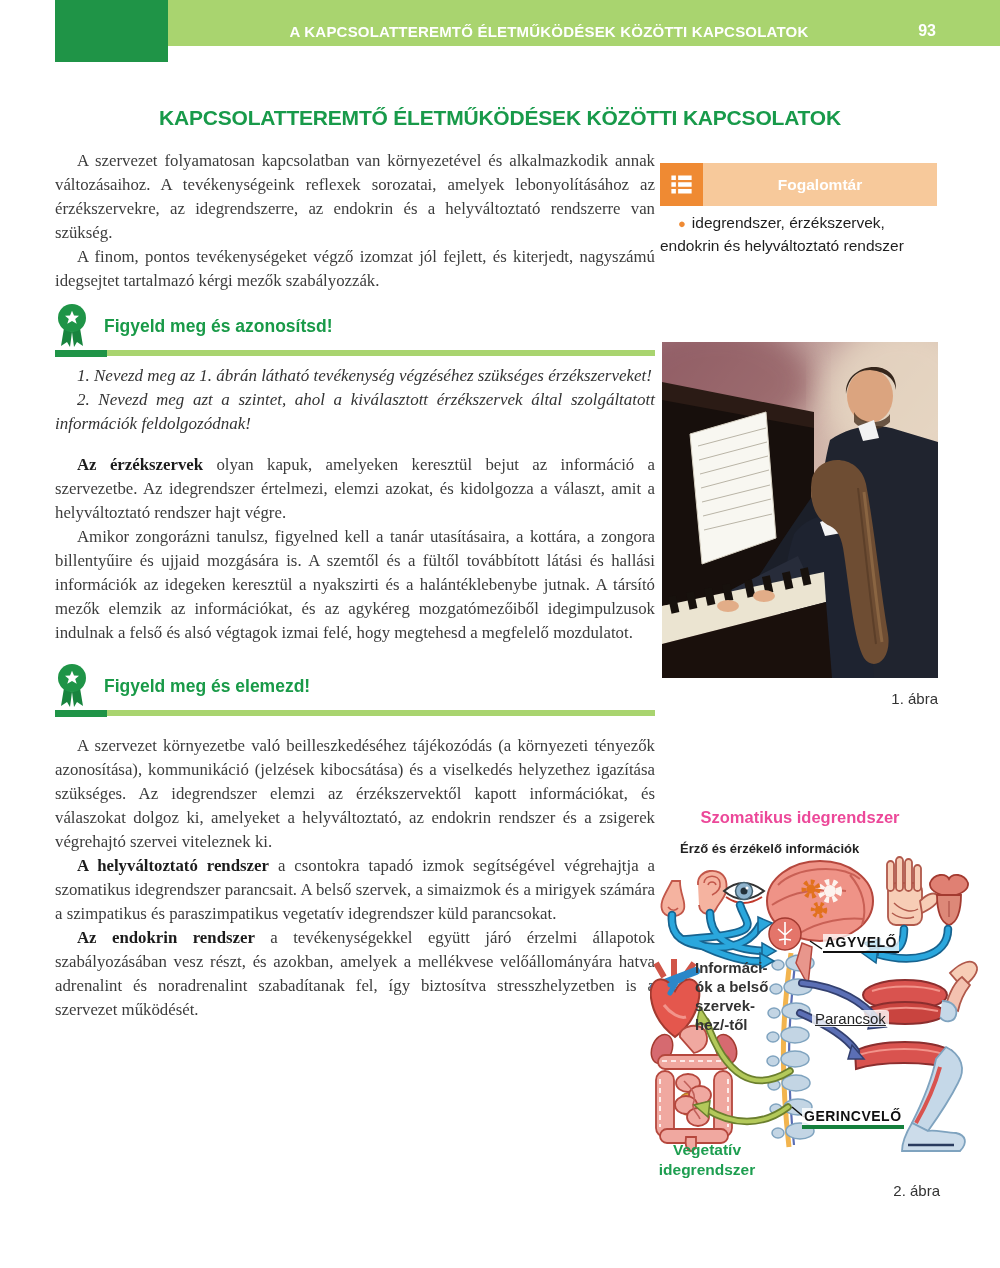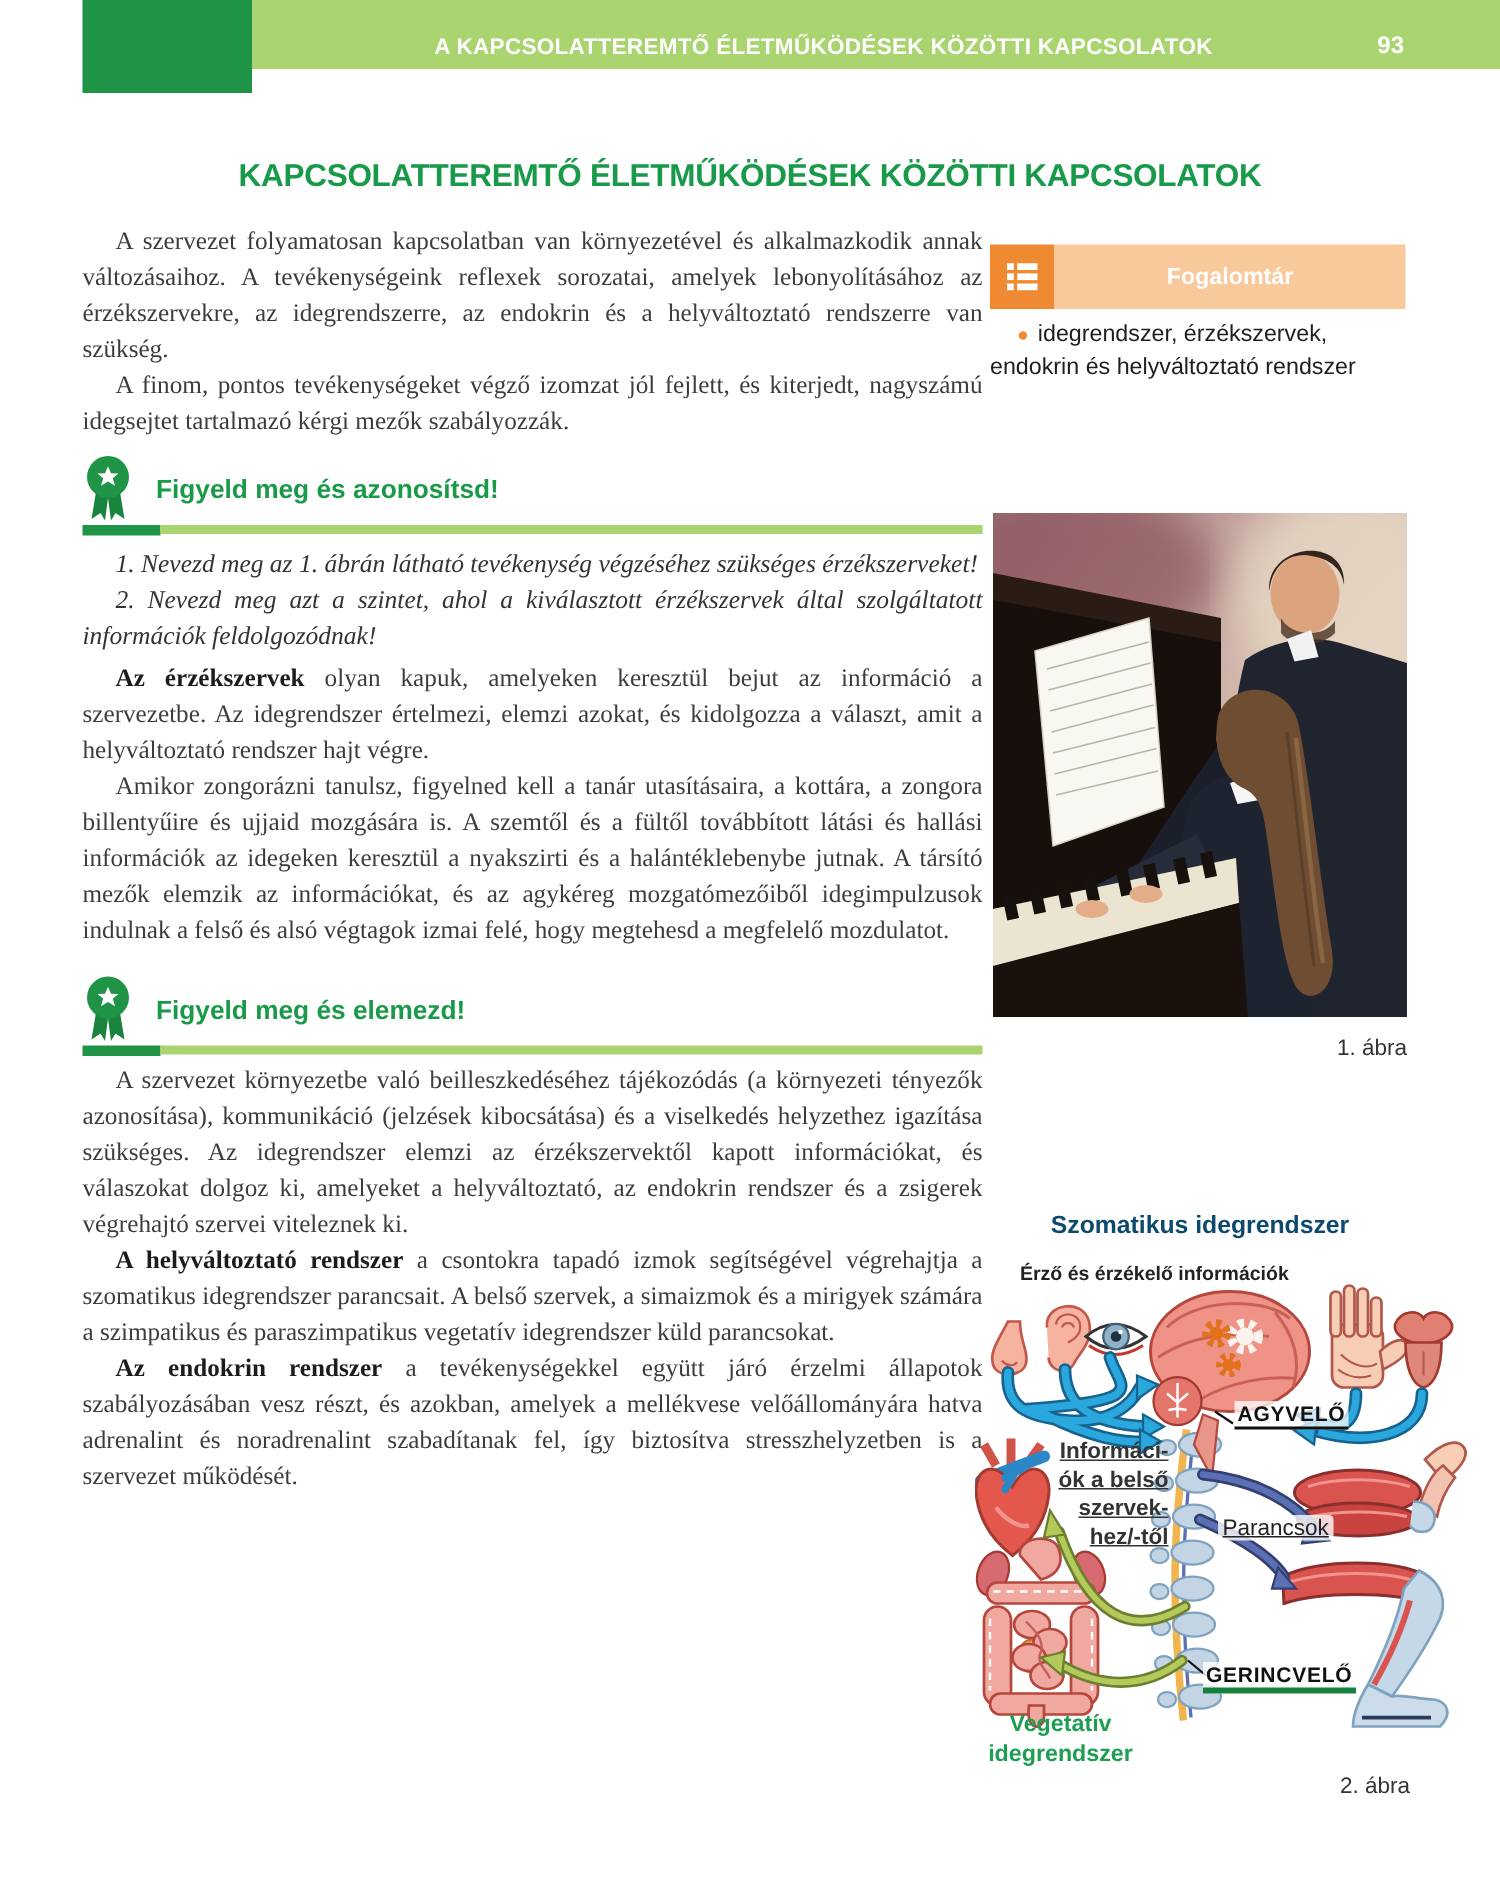--- a/index.html
+++ b/index.html
@@ -26,47 +26,47 @@
   .q{margin:0;text-indent:22px;text-align:justify;
     font:italic 17px/24px "Liberation Serif",serif;color:#333;}
   .sec{margin-top:12px;}
   .sec2{margin-top:20px;}
   .sec-head{display:flex;align-items:center;gap:15px;height:44px;}
   .sec-title{font:bold 17.5px/1 "Liberation Sans",sans-serif;color:#199a48;}
   .rule{display:flex;align-items:flex-start;margin-top:1px;}
   .rule-dark{width:52px;height:7px;background:#1f9447;}
   .rule-light{flex:1;height:6px;background:#a9d46f;}
   .qblock{margin-top:7px;}
-  .pgap{margin-top:4px;}
+  .pgap{margin-top:17px;}
 
   
   #fogalomtar-icon{left:660px;top:163px;width:43px;height:43px;background:#ef8a33;
     display:flex;align-items:center;justify-content:center;}
   #fogalomtar-bar{left:703px;top:163px;width:234px;height:43px;background:#f7c99b;
     display:flex;align-items:center;justify-content:center;}
   #fogalomtar-title{color:#fff;font-weight:bold;font-size:15.5px;}
   #fogalomtar-list{left:660px;top:212px;width:280px;font-size:15.5px;line-height:22px;color:#1e1e1e;}
   #fogalomtar-list p{margin:0;text-indent:18px;}
   .bullet{color:#ef8a33;font-size:13px;margin-right:6px;}
 
   
   #figure1{left:662px;top:342px;width:276px;height:336px;}
   .caption{font-size:15px;color:#333;text-align:right;}
   #caption1{left:662px;top:690px;width:276px;}
   #caption2{left:700px;top:1182px;width:240px;}
 
   #diagram-svg{left:650px;top:855px;}
   .dlabel{position:absolute;z-index:2;font-family:"Liberation Sans",sans-serif;}
-  #fig2-title{left:650px;top:808px;width:300px;text-align:center;color:#0c4a6e;
+  #fig2-title{left:650px;top:808px;width:300px;text-align:center;color:#ec4899;
     font-weight:bold;font-size:16.5px;}
   #fig2-sensory{left:680px;top:841px;width:200px;color:#222;font-weight:600;font-size:13px;}
   #fig2-brainlabel{left:823px;top:934px;color:#111;font-size:14px;font-weight:600;letter-spacing:.5px;
     background:rgba(255,255,255,.75);border-bottom:2px solid #111;padding:0 2px 1px;}
-  #fig2-internal{left:695px;top:958px;width:84px;text-align:right;color:#333;
-    font-weight:600;font-size:15px;line-height:19px;text-decoration:underline;}
+  #fig2-internal{left:695px;top:958px;width:84px;text-align:left;color:#333;
+    font-weight:600;font-size:15px;line-height:19px;}
   #fig2-commands{left:812px;top:1010px;color:#222;font-size:15px;
     background:rgba(255,255,255,.8);padding:0 3px;border-radius:3px;text-decoration:underline;}
   #fig2-spinal{left:802px;top:1108px;color:#111;font-size:14px;font-weight:600;letter-spacing:.5px;
     background:rgba(255,255,255,.8);border-bottom:4px solid #15803d;padding:0 2px 1px;}
   #fig2-vegetative{left:648px;top:1140px;width:118px;text-align:center;color:#1d9e50;
     font-weight:bold;font-size:15.5px;line-height:20px;}
 </style>
 </head>
 <body>
 

